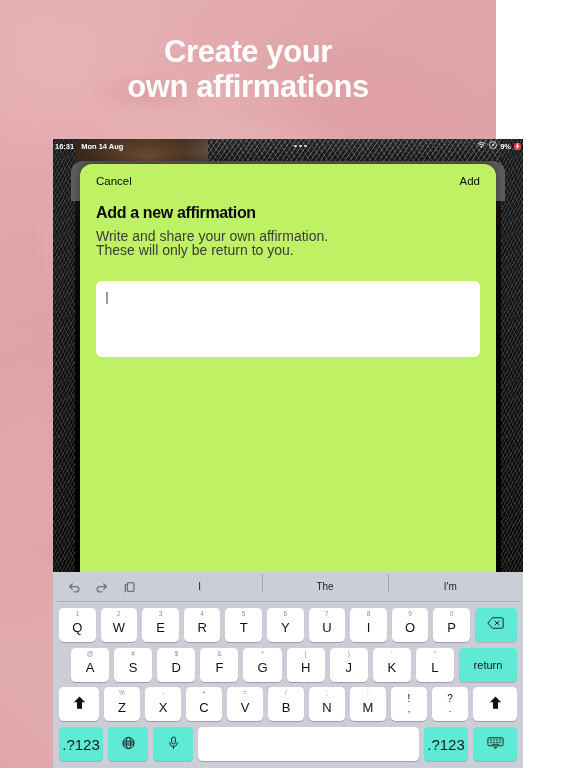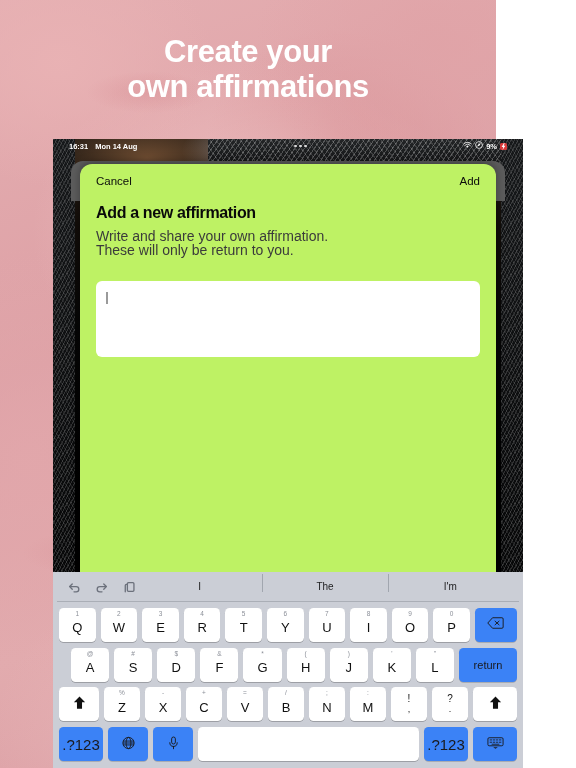--- a/index.html
+++ b/index.html
@@ -81,21 +81,21 @@
       repeating-linear-gradient(55deg,  rgba(215,215,215,0.18) 0 1px, rgba(0,0,0,0) 1px 5px),
       linear-gradient(180deg,#232527 0%, #101112 100%);
   }
 
   
   .statusbar {
     position:absolute; top:0; left:0; right:0; height:14px;
     display:flex; align-items:center;
     color:#fff; font-size:7.5px; font-weight:bold;
     z-index:3;
-    padding:0 16px;
+    padding:0 2px;
   }
   .sb-left { display:flex; align-items:center; gap:7px; white-space:nowrap; }
   .sb-center { flex:1; display:flex; justify-content:center; align-items:center; gap:2.5px; }
   .sb-dot { width:2.5px; height:2.5px; border-radius:50%; background:#d8d8d8; }
   .sb-right { display:flex; align-items:center; gap:3px; }
   .sb-batt {
     display:inline-flex; align-items:center; justify-content:center;
     background:#d93a3a; color:#fff; border-radius:1.5px;
     font-size:6px; padding:0 1px; height:7px;
   }
@@ -183,21 +183,21 @@
     background:#fff;
     border-radius:4.5px;
     height:34px;
     flex:1;
     position:relative;
     display:flex; align-items:center; justify-content:center;
     box-shadow:0 0.7px 0 rgba(0,0,0,0.30);
     font-size:13px; color:#111;
   }
   .key.dark {
-    background:#3b82f6;
+    background:#5eead4;
     color:#1a1a1c;
     box-shadow:0 0.7px 0 rgba(0,0,0,0.22);
   }
   .key .alt {
     position:absolute; top:2px; left:0; right:0;
     text-align:center;
     font-size:6.5px; color:#8b8f98;
     line-height:7px;
   }
   .key .main { margin-top:6px; font-size:13px; }

